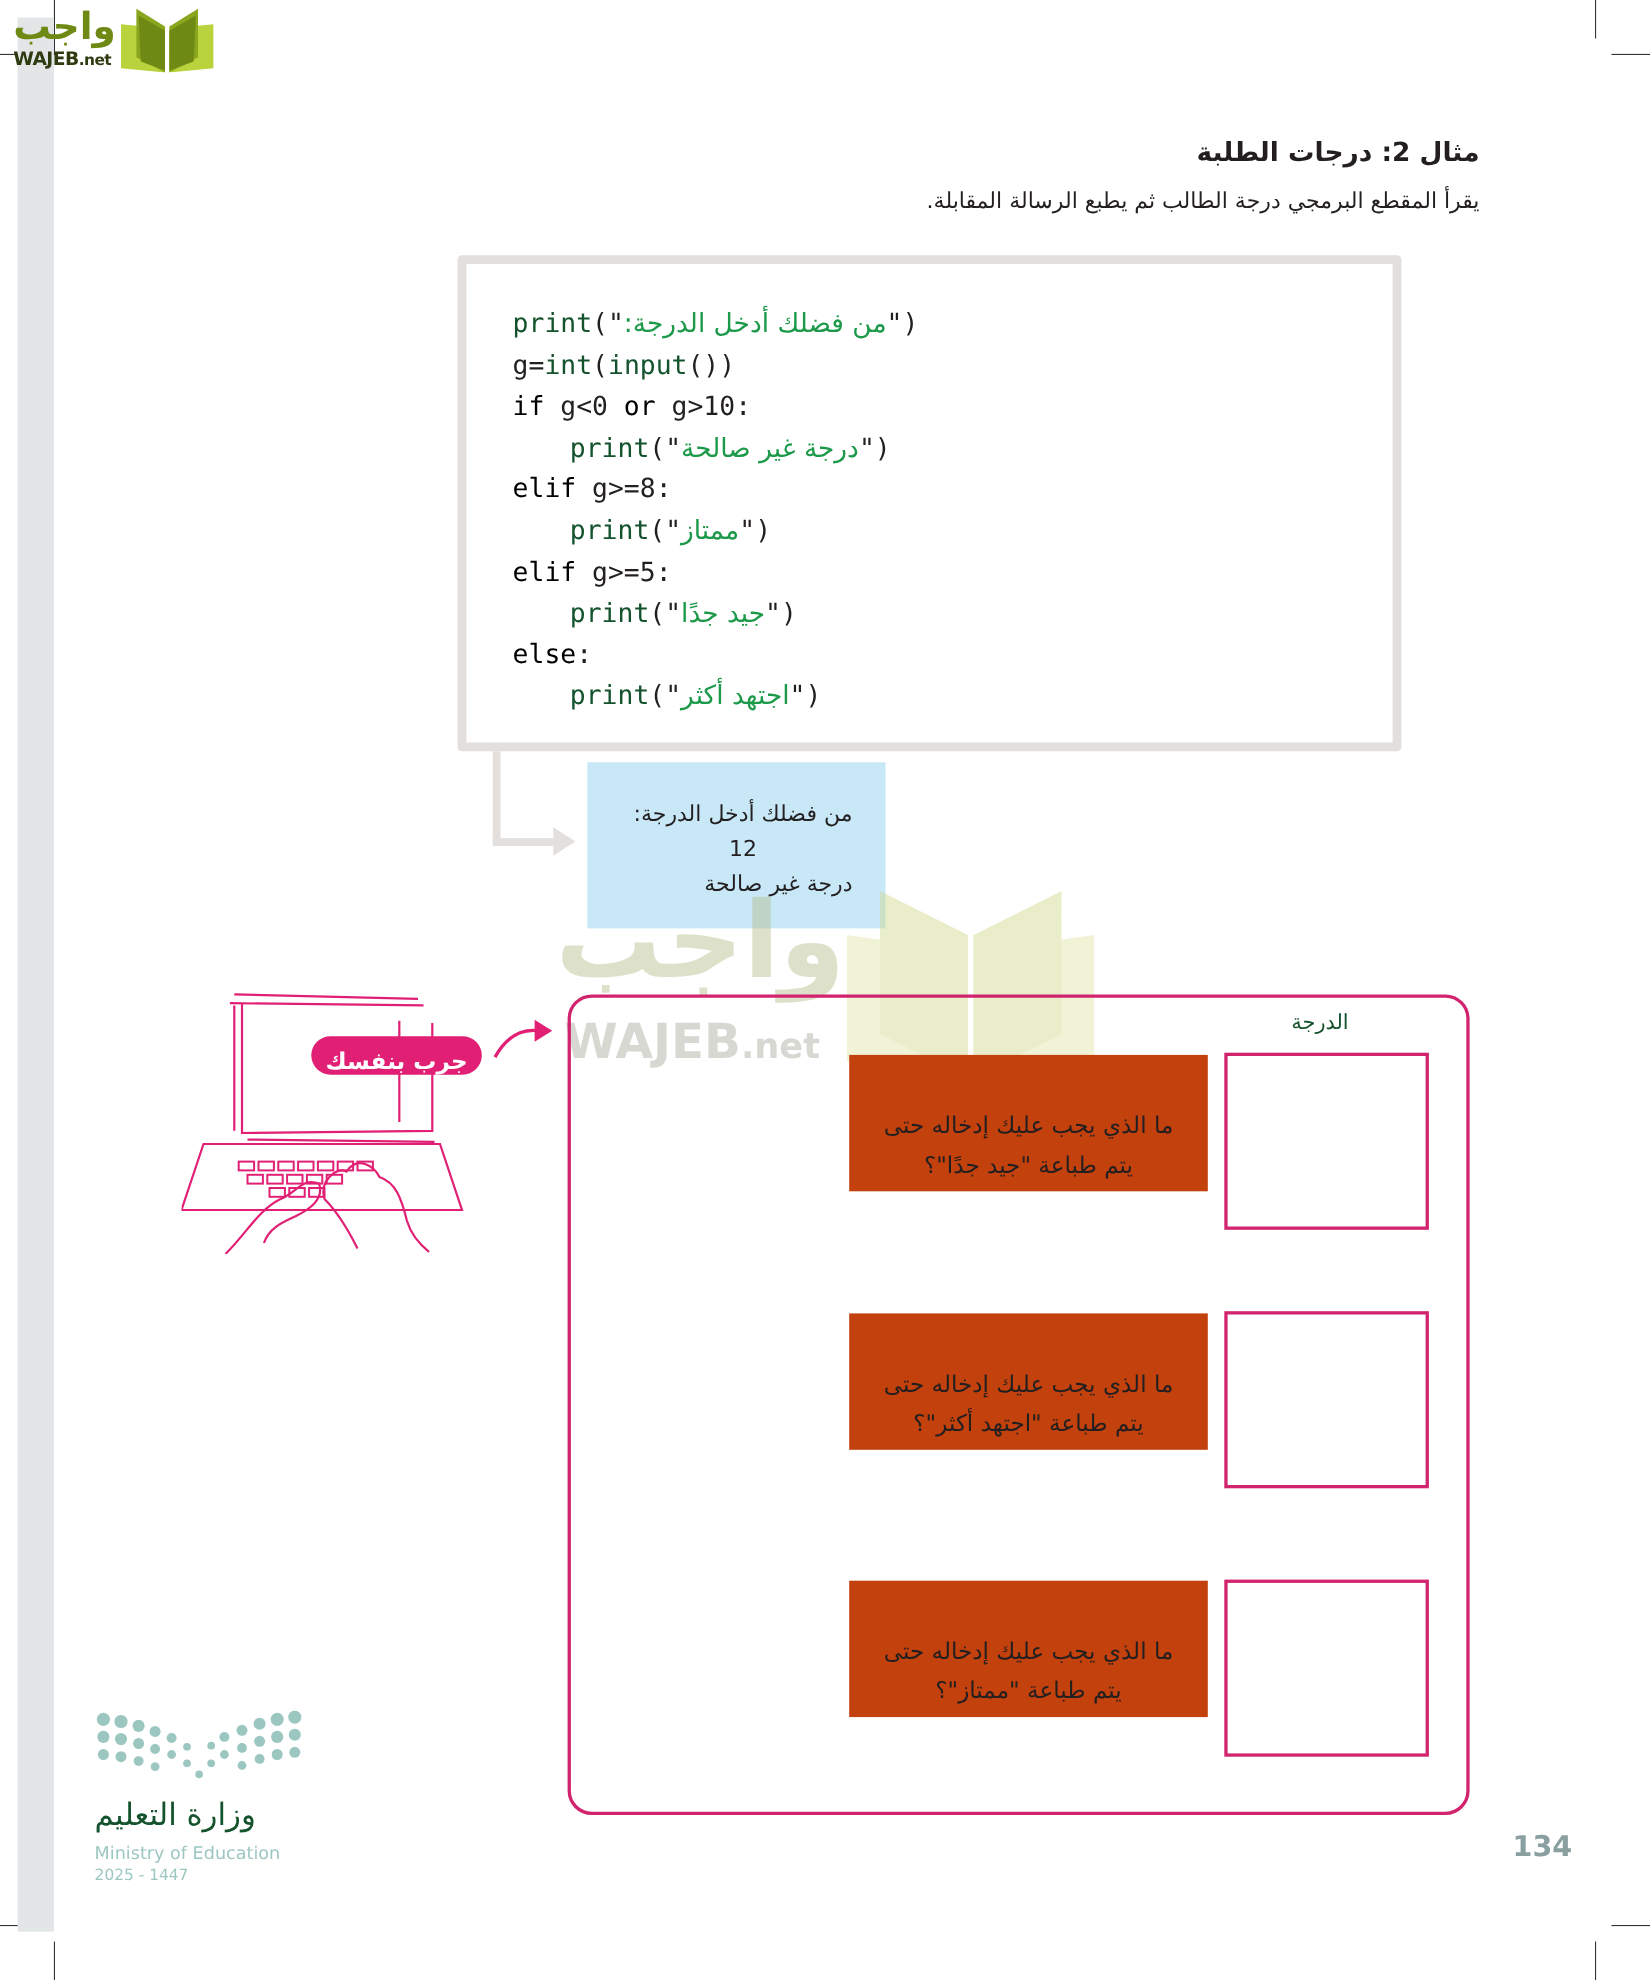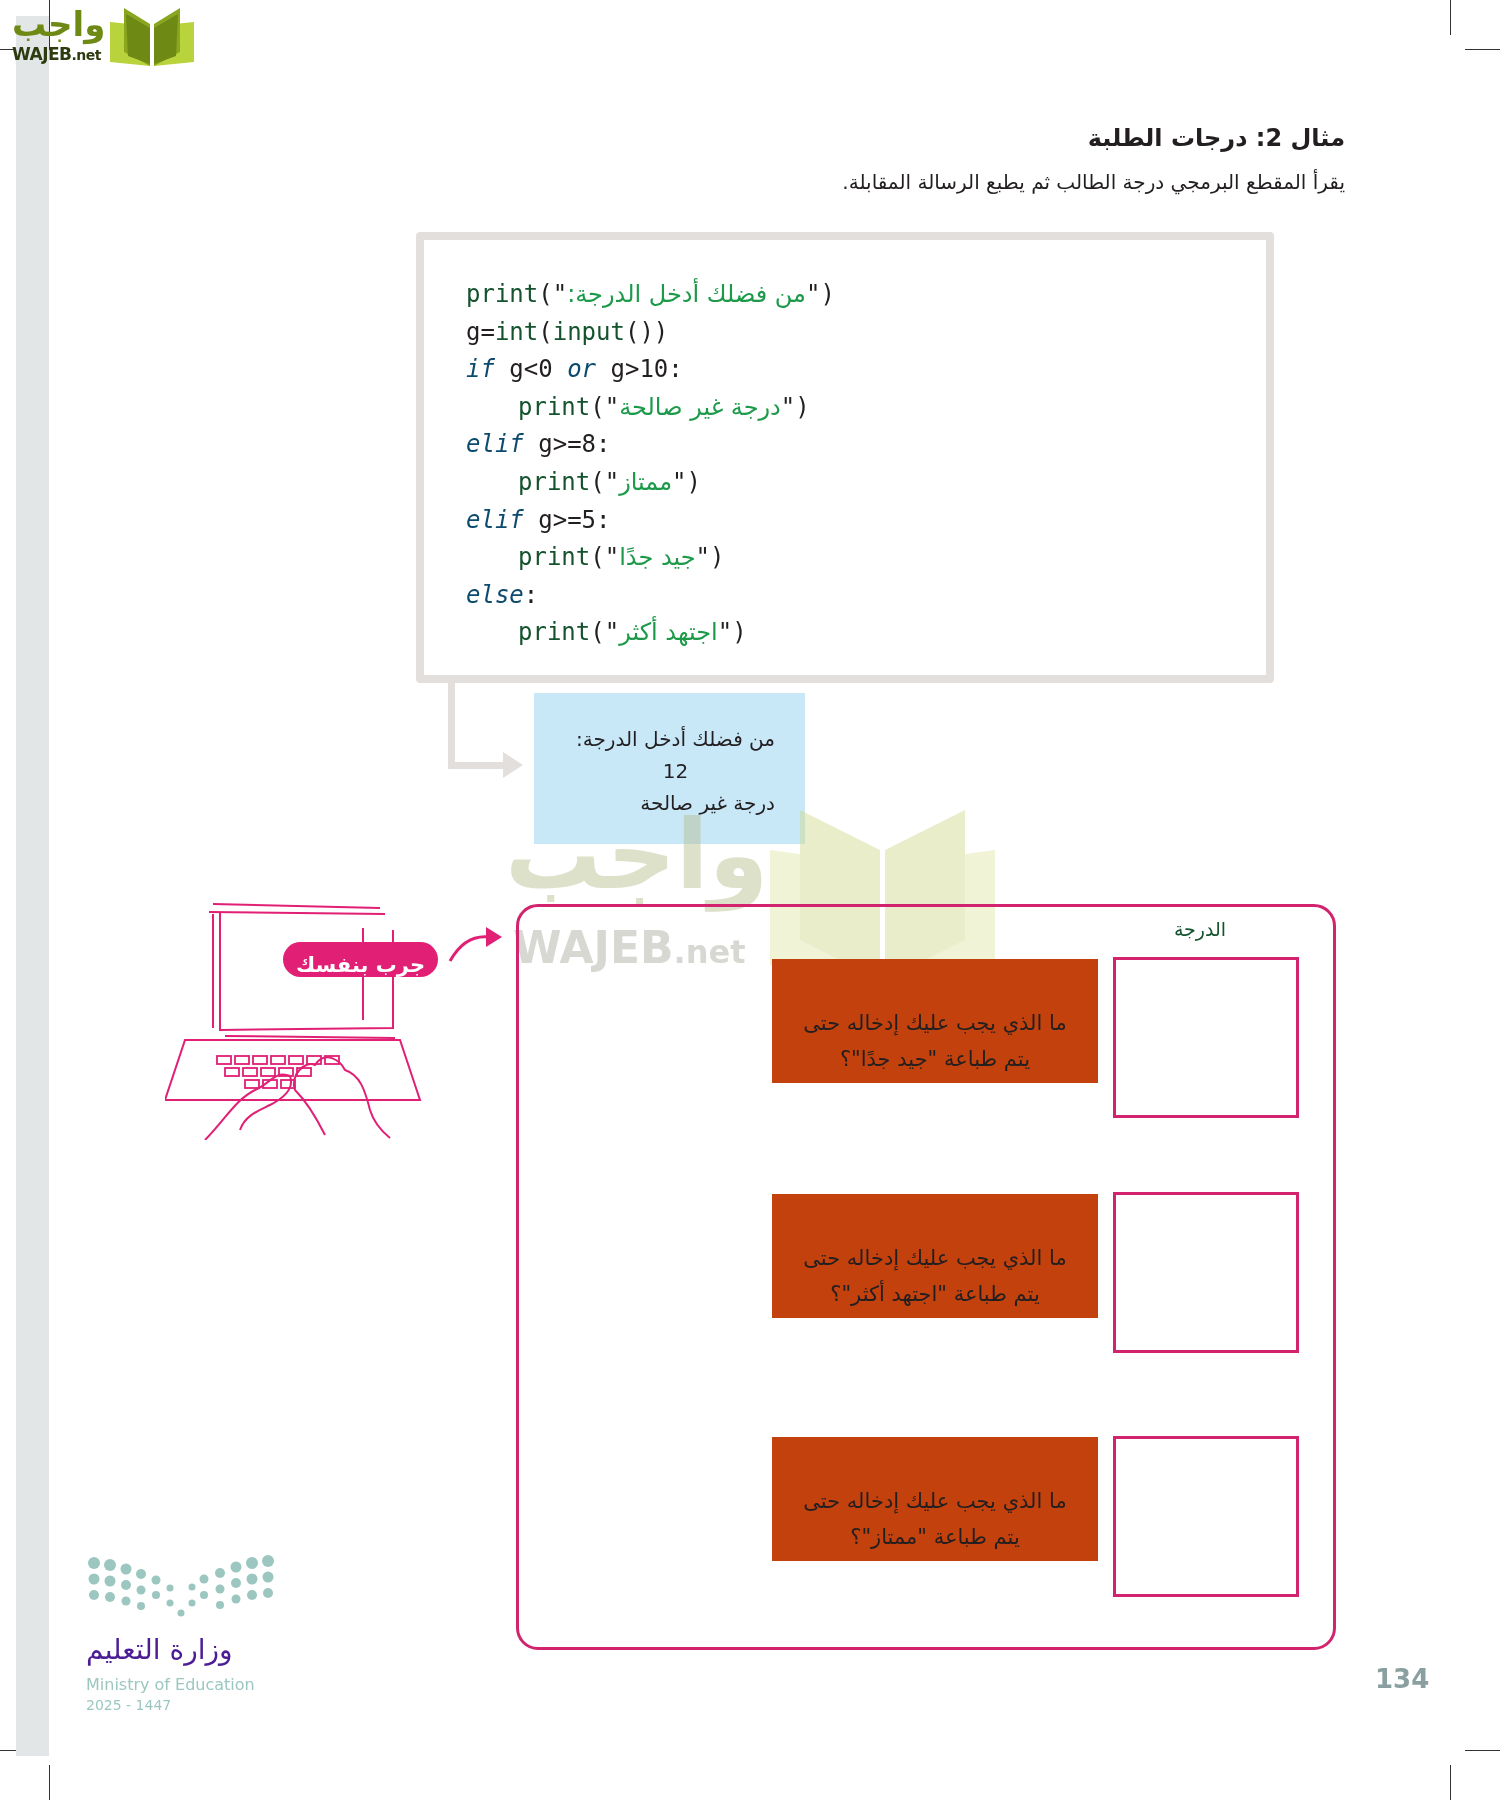--- a/index.html
+++ b/index.html
@@ -20,21 +20,21 @@
   .logo-top .en small { font-size:14px; }
 
   
   .heading { right:155px; top:124px; font-size:24px; font-weight:bold; direction:rtl; text-align:right; }
   .subheading { right:155px; top:170px; font-size:20px; direction:rtl; text-align:right; }
 
   
   .codebox { left:416px; top:232px; width:842px; height:435px; border:8px solid #e2dfdc; border-radius:4px; background:#fff; box-sizing:content-box; }
   .code { position:absolute; left:42px; top:36px; font-family:"DejaVu Sans Mono", monospace; font-size:24px; line-height:37.6px; white-space:pre; color:#231f20; }
   .code .line { height:37.6px; }
-  .kw-orange { color:#0c4a6e;font-style:italic; }
+  .kw-orange { color:#000000; }
   .kw-purple { color:#14532d; }
   .str-green { color:#1c9a4a; font-family:"DejaVu Sans", sans-serif; }
   .indent { padding-left:52px; }
 
   
   .conn-v { left:448px; top:683px; width:7px; height:84px; background:#e2dfdc; }
   .conn-h { left:448px; top:762px; width:58px; height:7px; background:#e2dfdc; }
   .conn-arrow { left:503px; top:752px; width:0; height:0; border-top:13px solid transparent; border-bottom:13px solid transparent; border-left:20px solid #e2dfdc; }
 
   
@@ -57,21 +57,21 @@
 
   
   .panel { left:516px; top:904px; width:820px; height:746px; border:3px solid #d2246e; border-radius:22px; box-sizing:border-box; }
   .grade-label { left:1160px; top:918px; width:80px; text-align:center; font-size:19px; color:#14532d; direction:rtl; }
   .qbox { position:absolute; left:772px; width:326px; height:124px; background:#c2410c; }
   .qbox .q { position:absolute; left:0; right:0; top:46px; text-align:center; font-size:21px; line-height:36px; direction:rtl; color:#231f20; }
   .abox { position:absolute; left:1113px; width:186px; height:161px; border:3px solid #d2246e; box-sizing:border-box; background:#fff; }
 
   
   .moe { left:80px; top:1555px; width:200px; height:170px; }
-  .moe .ar { position:absolute; left:6px; top:78px; font-size:28px; color:#4c1d95; direction:rtl; }
+  .moe .ar { position:absolute; left:6px; top:78px; font-size:28px; color:#14532d; direction:rtl; }
   .moe .en { position:absolute; left:6px; top:120px; font-size:16px; color:#9cc7c1; }
   .moe .yr { position:absolute; left:6px; top:142px; font-size:14px; color:#9cc7c1; }
 
   .pagenum { left:1375px; top:1664px; font-size:26px; font-weight:bold; color:#8aa0a0; }
 </style>
 </head>
 <body>
 
 <div class="crop" style="left:49px;top:0;width:1px;height:50px;"></div>
 <div class="crop" style="left:0;top:49px;width:50px;height:1px;"></div>

